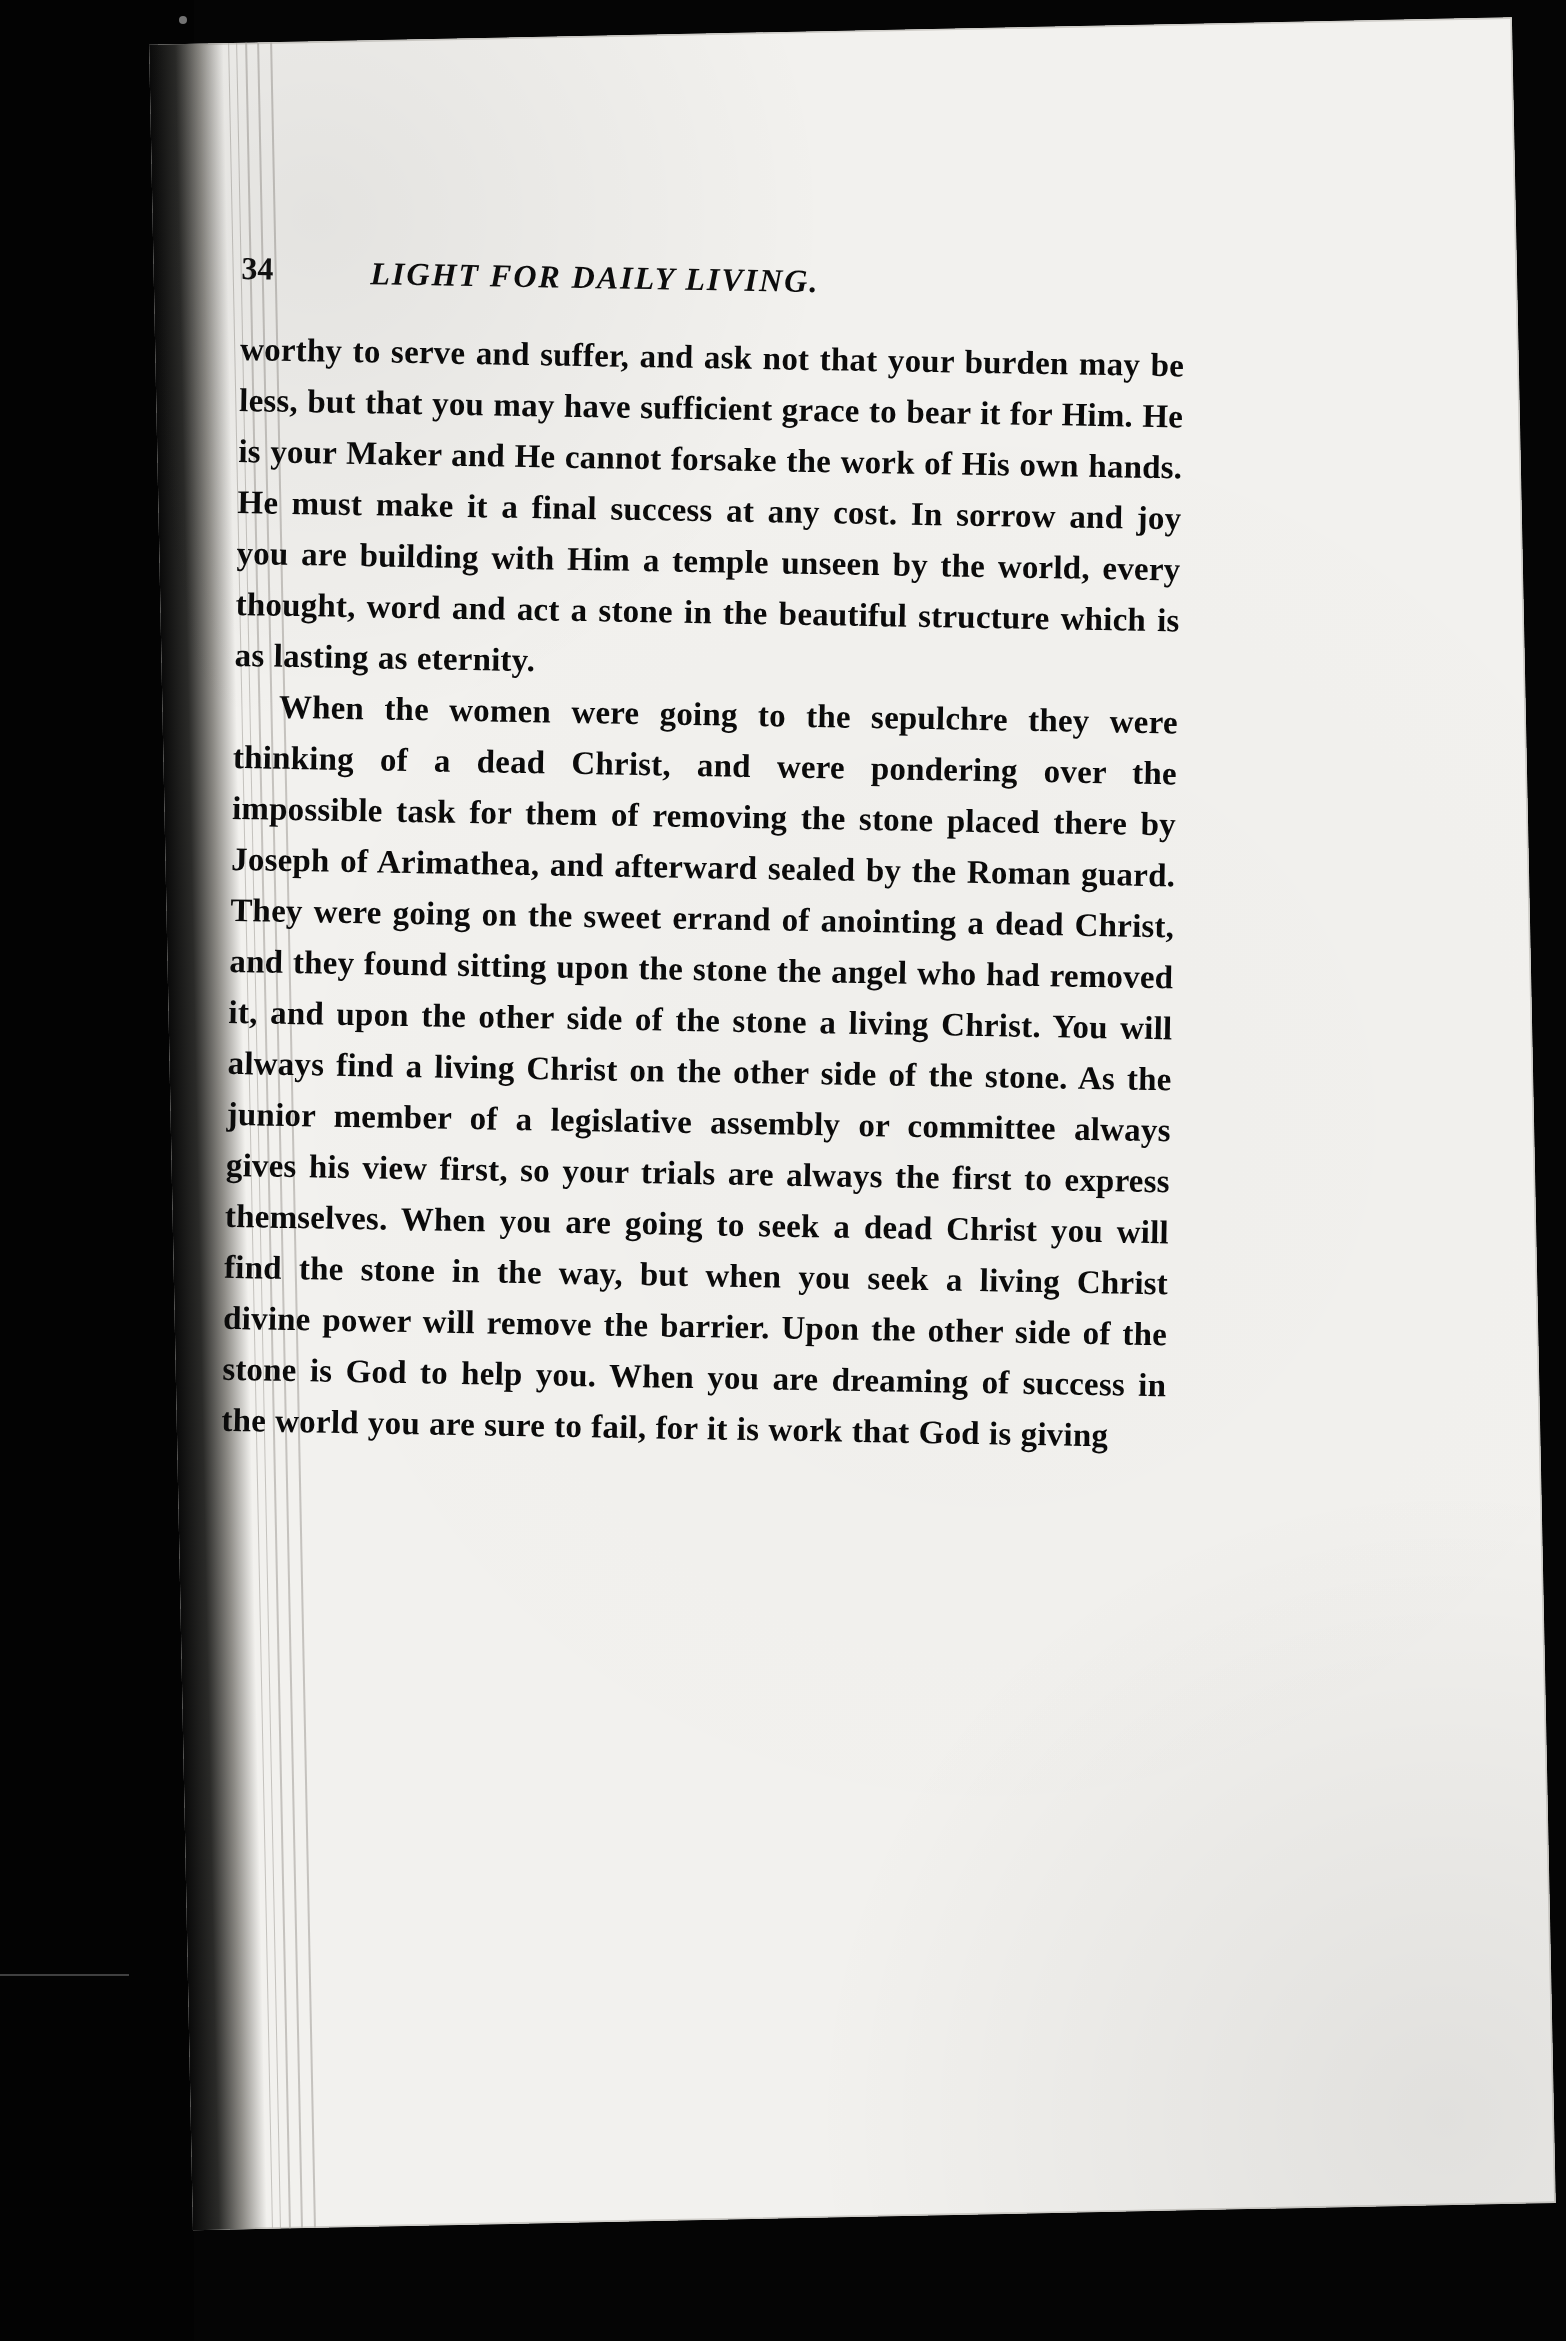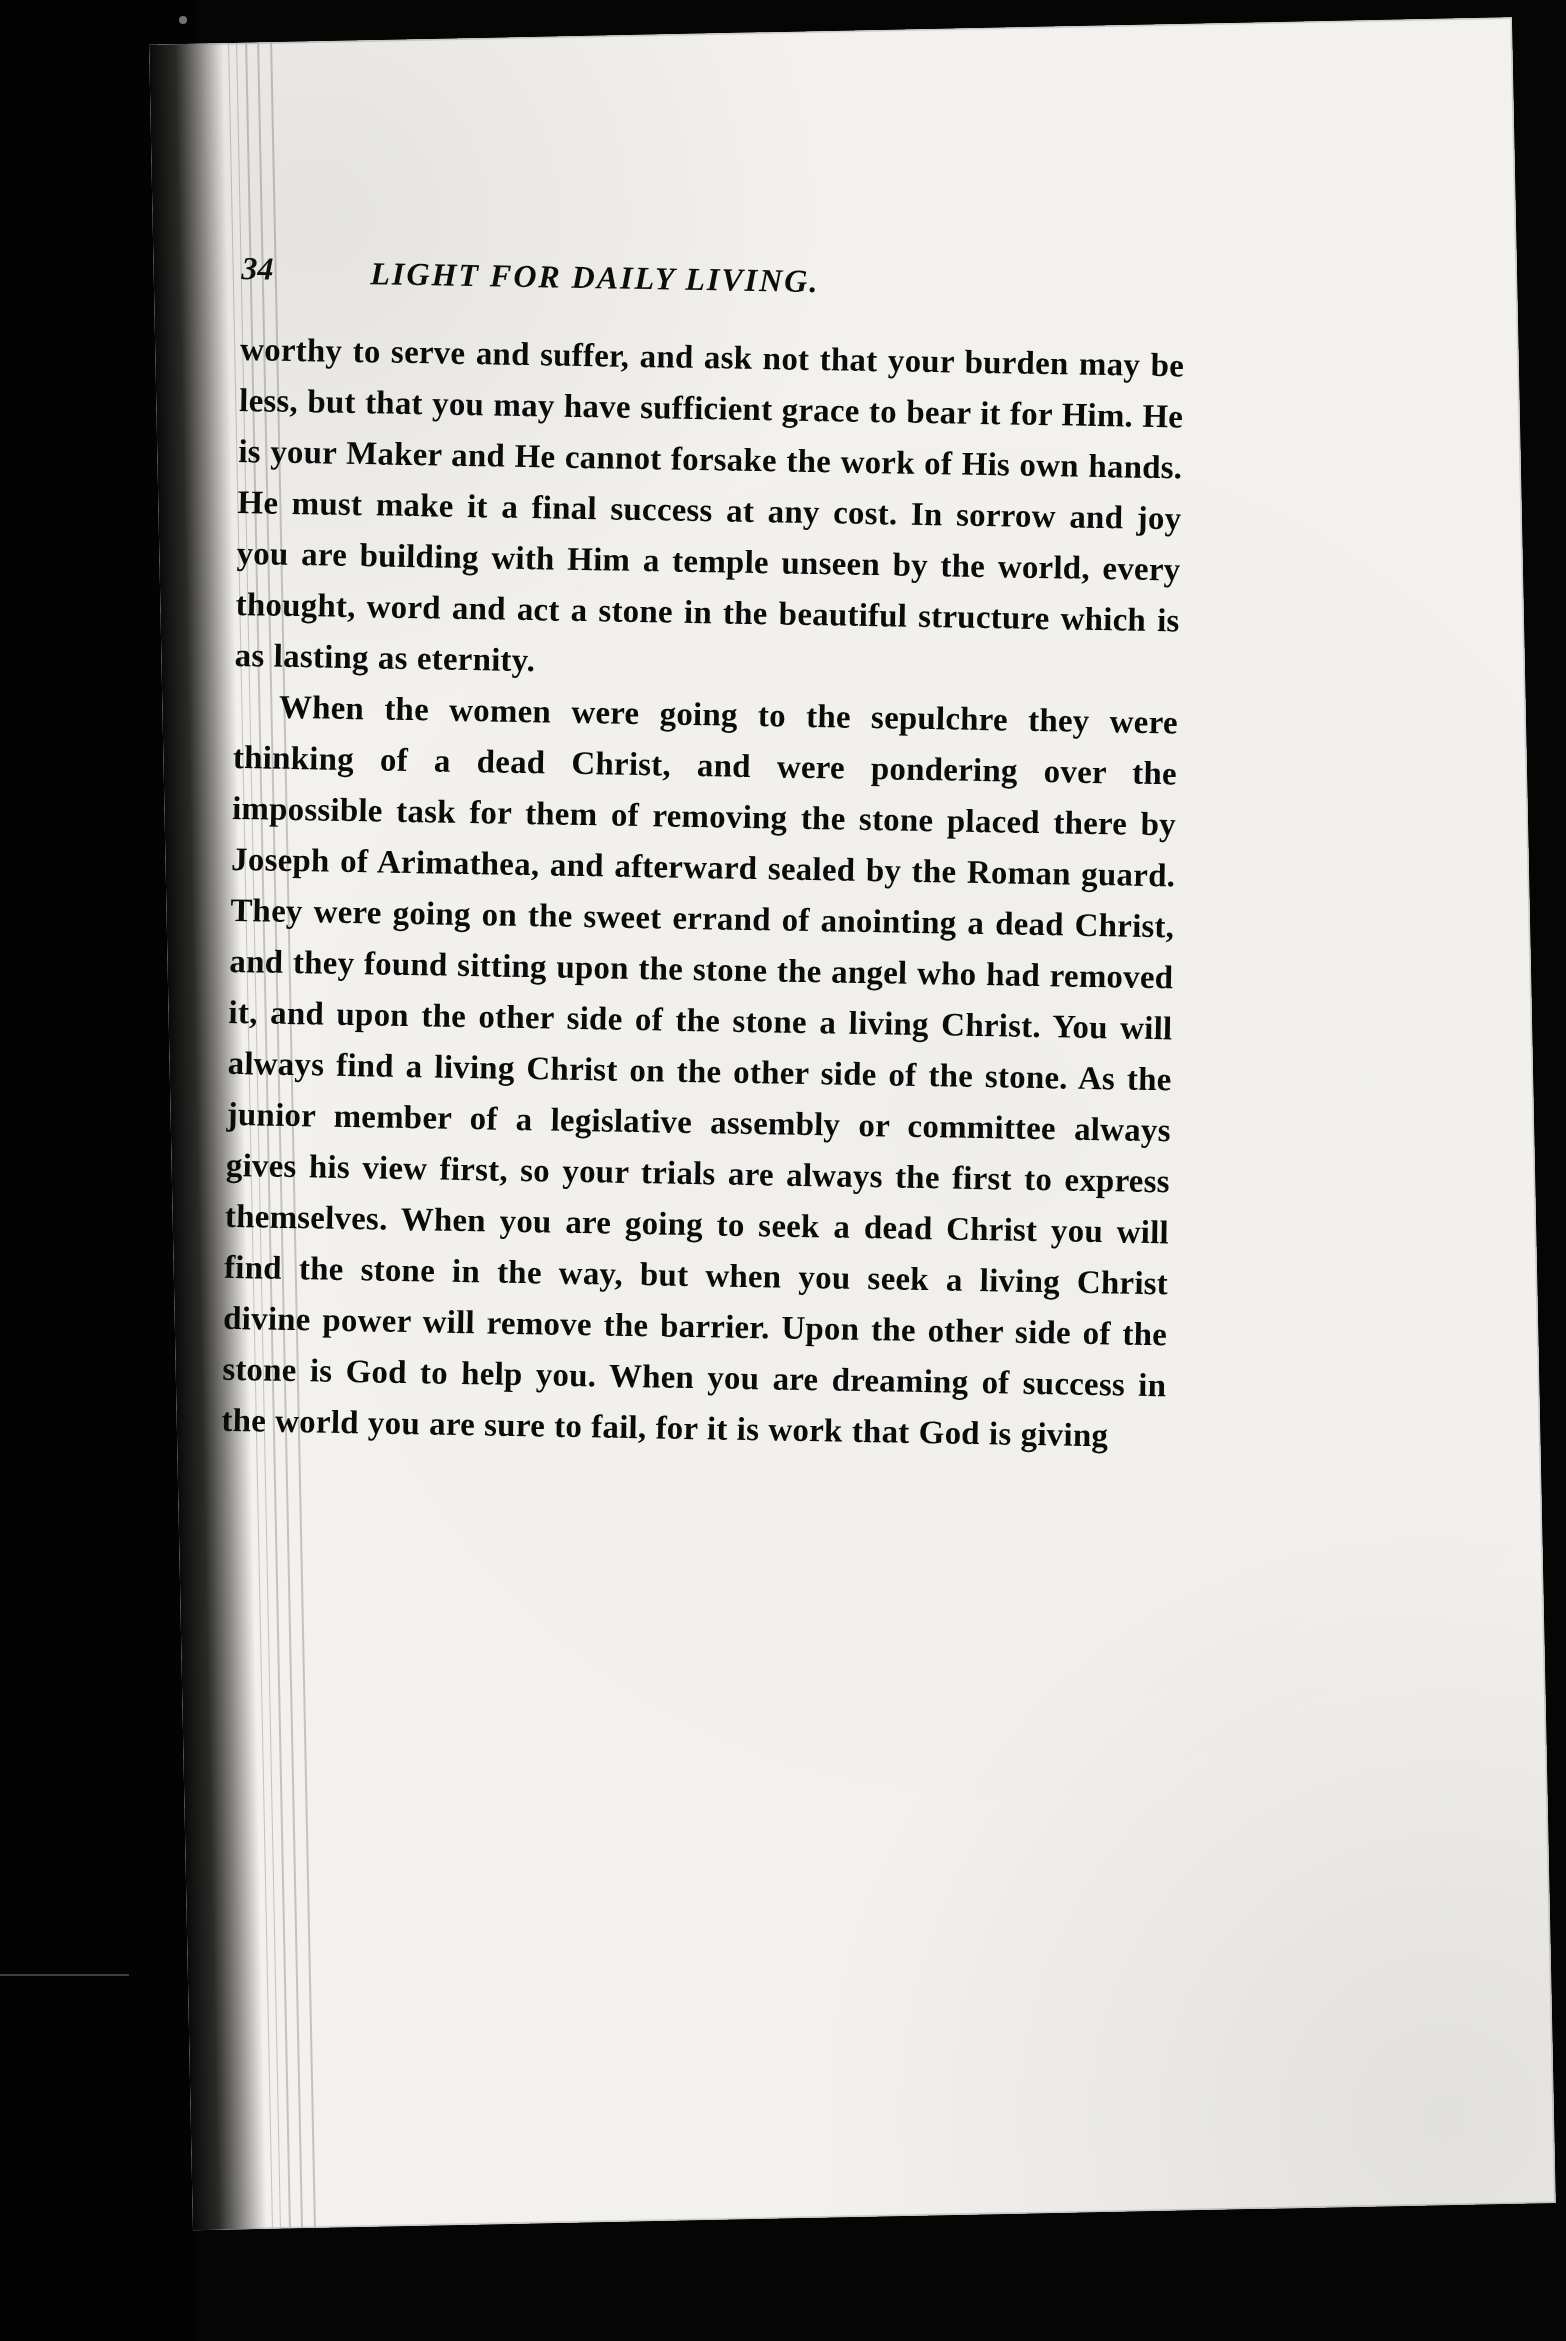--- a/index.html
+++ b/index.html
@@ -91,21 +91,20 @@
     margin-bottom: 19.4px;
   }
   #folio {
     position: absolute;
     left: 0;
     top: 8px;
     font-size: 32px;
     font-weight: 700;
     color: #101010;
     font-family: "Liberation Serif", serif;
-    font-style: italic;
   }
   #running-head {
     position: absolute;
     left: 129px;
     top: 11.3px;
     font-size: 32px;
     letter-spacing: 2px;
     font-style: italic;
     font-weight: 700;
     color: #0d0d0d;

